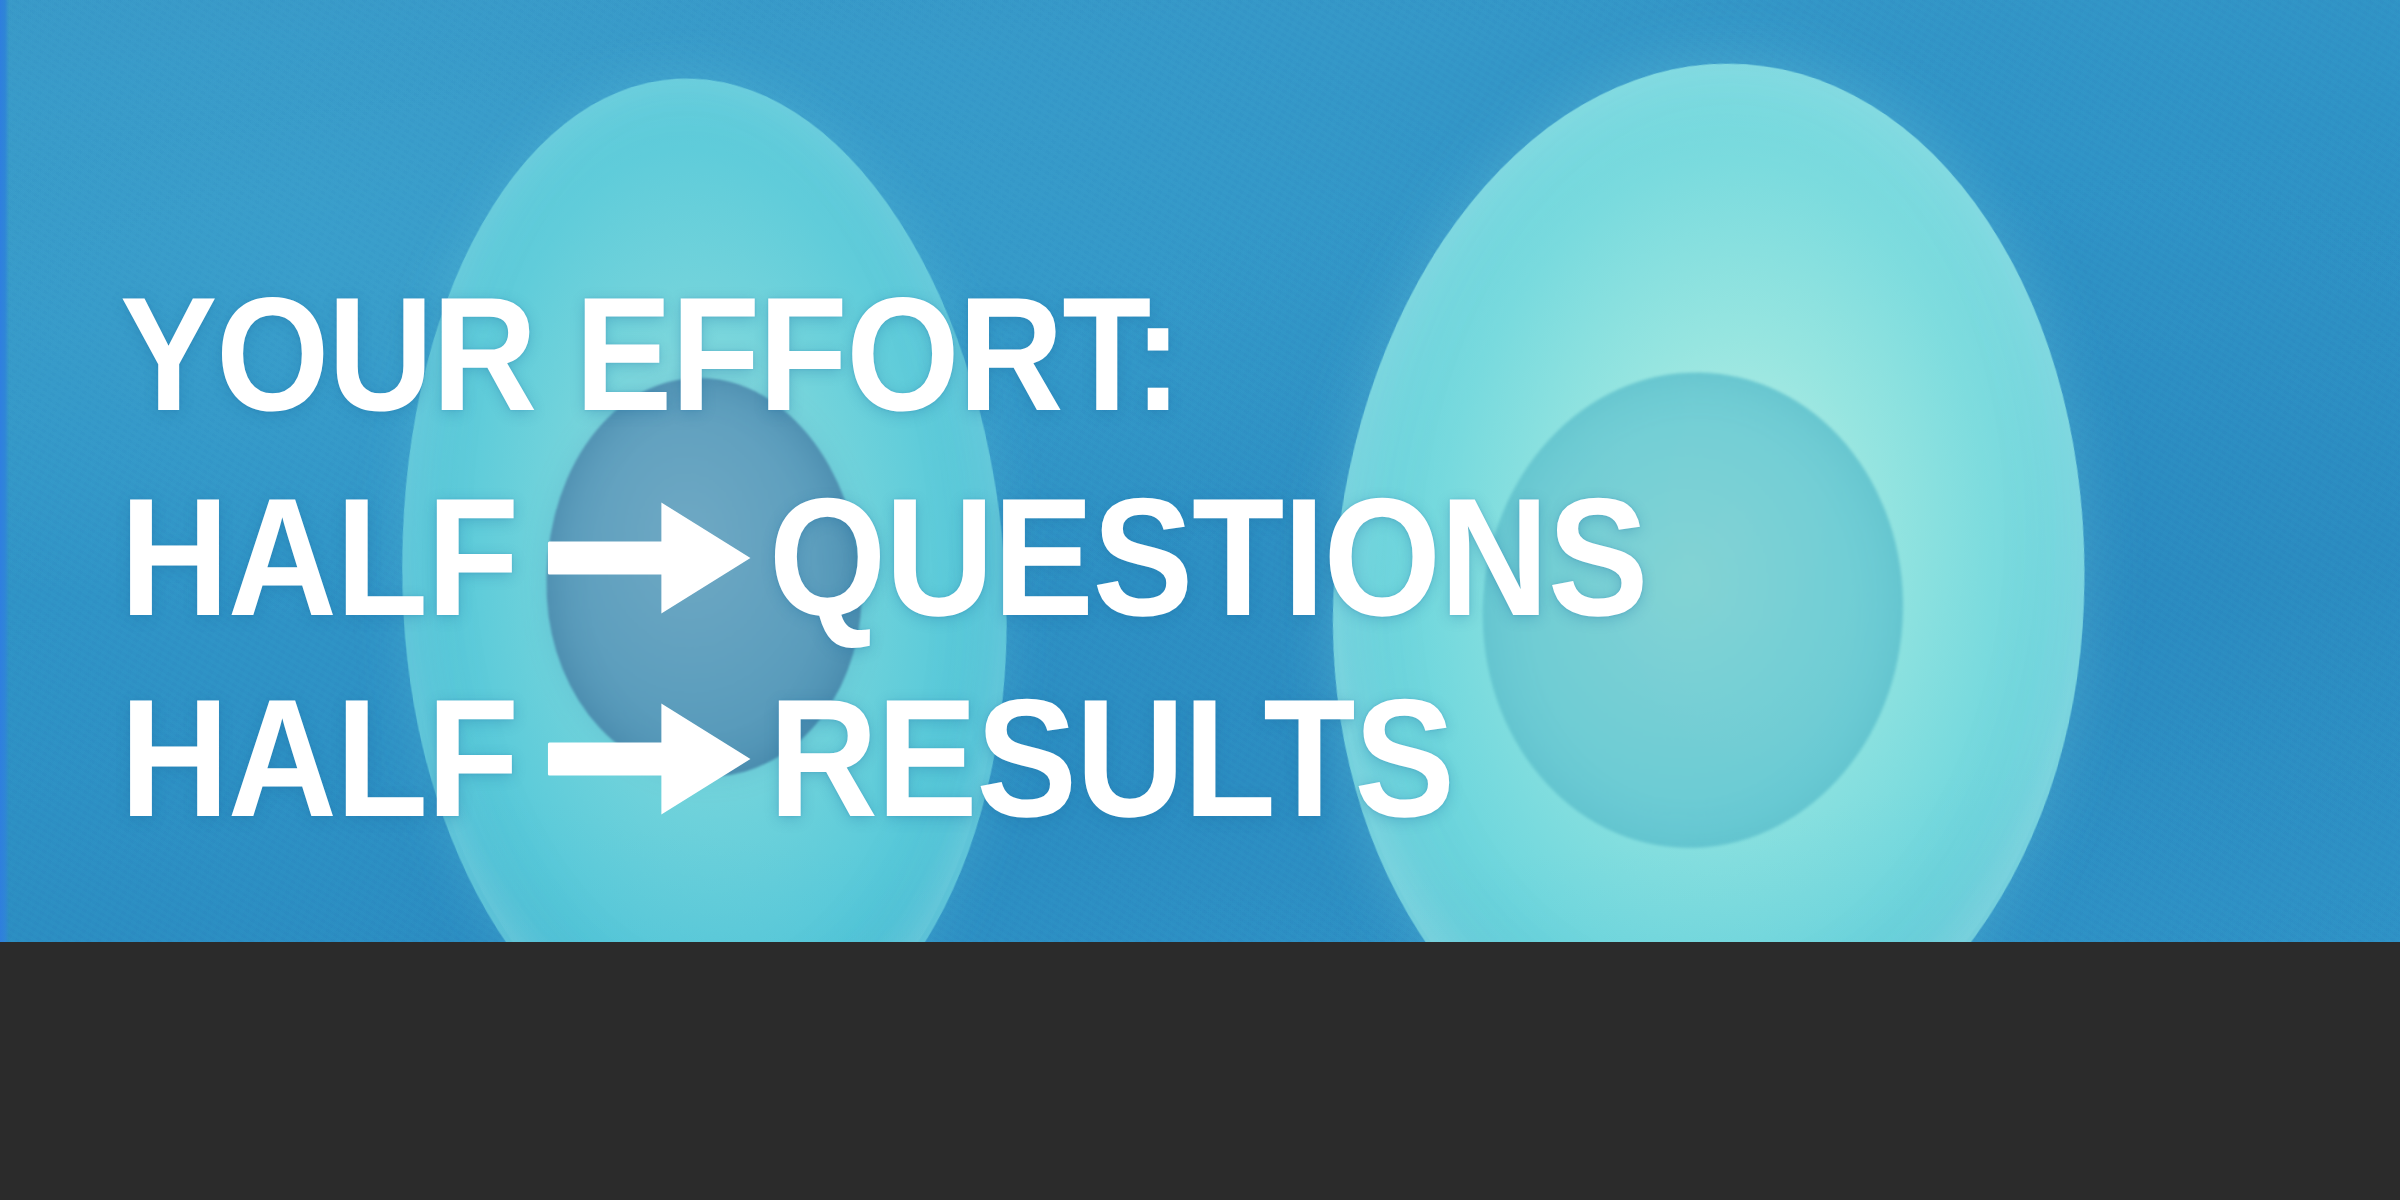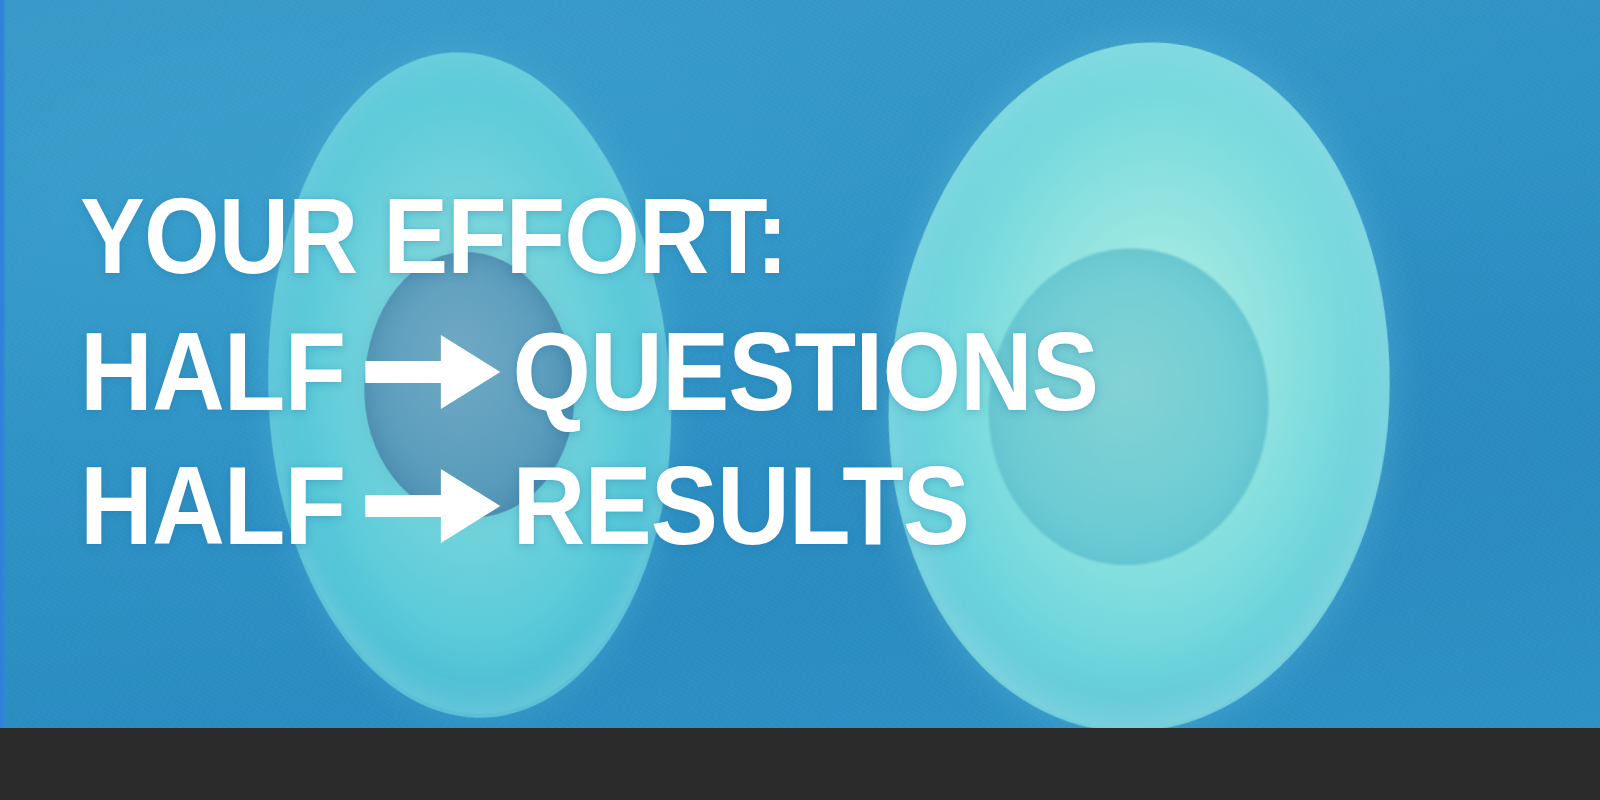--- a/index.html
+++ b/index.html
@@ -4,21 +4,21 @@
 <title>Your Effort Banner</title>
 <style>
   html, body {
     margin: 0;
     padding: 0;
     background: #2b2b2b;
   }
   .banner {
     position: relative;
     width: 1600px;
-    height: 728px;
+    height: 628px;
     overflow: hidden;
     background: #0f766e;
     font-family: "Liberation Sans", "DejaVu Sans", sans-serif;
     -webkit-font-smoothing: antialiased;
   }
 
   
   .bg-base {
     position: absolute;
     inset: 0;

